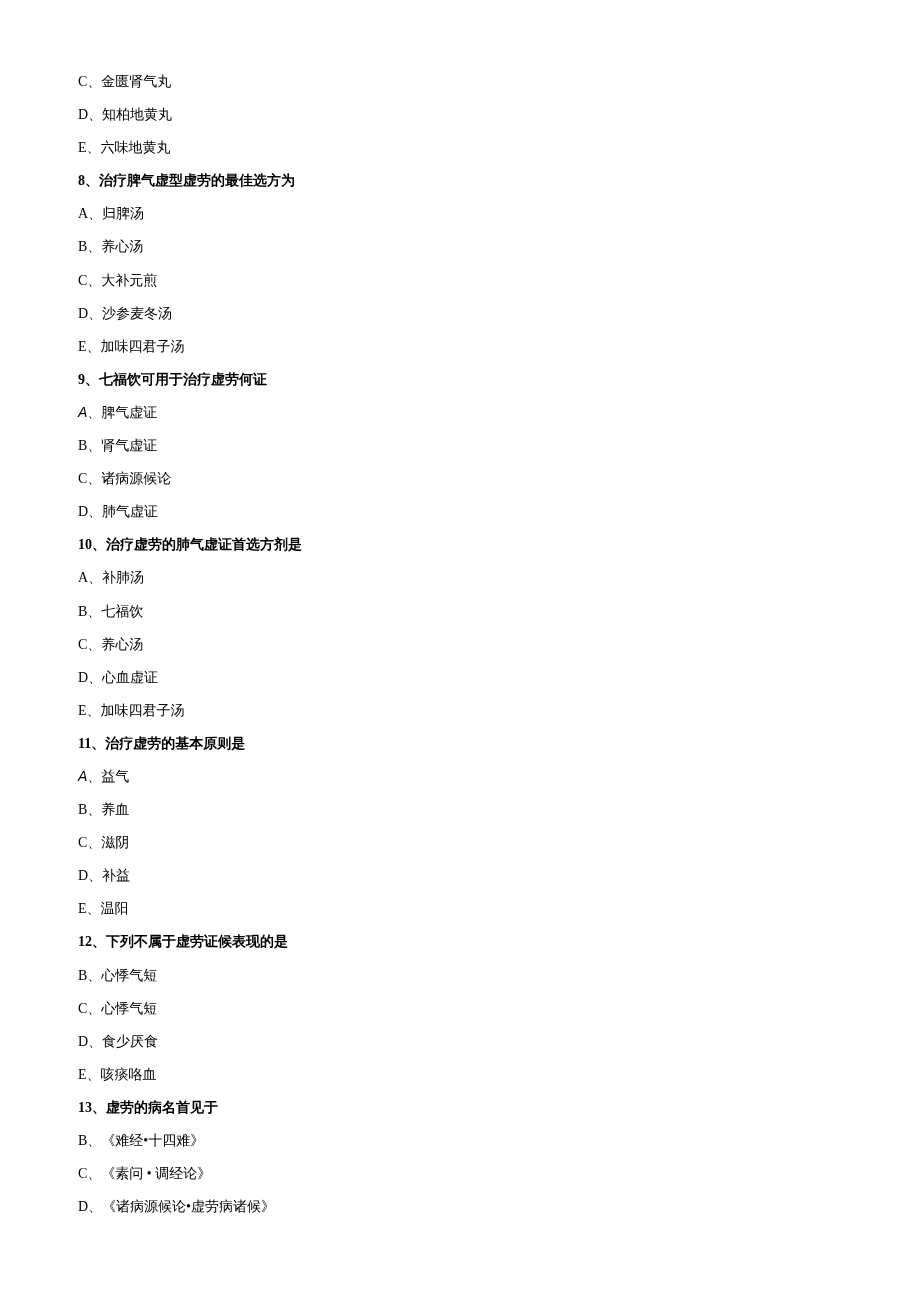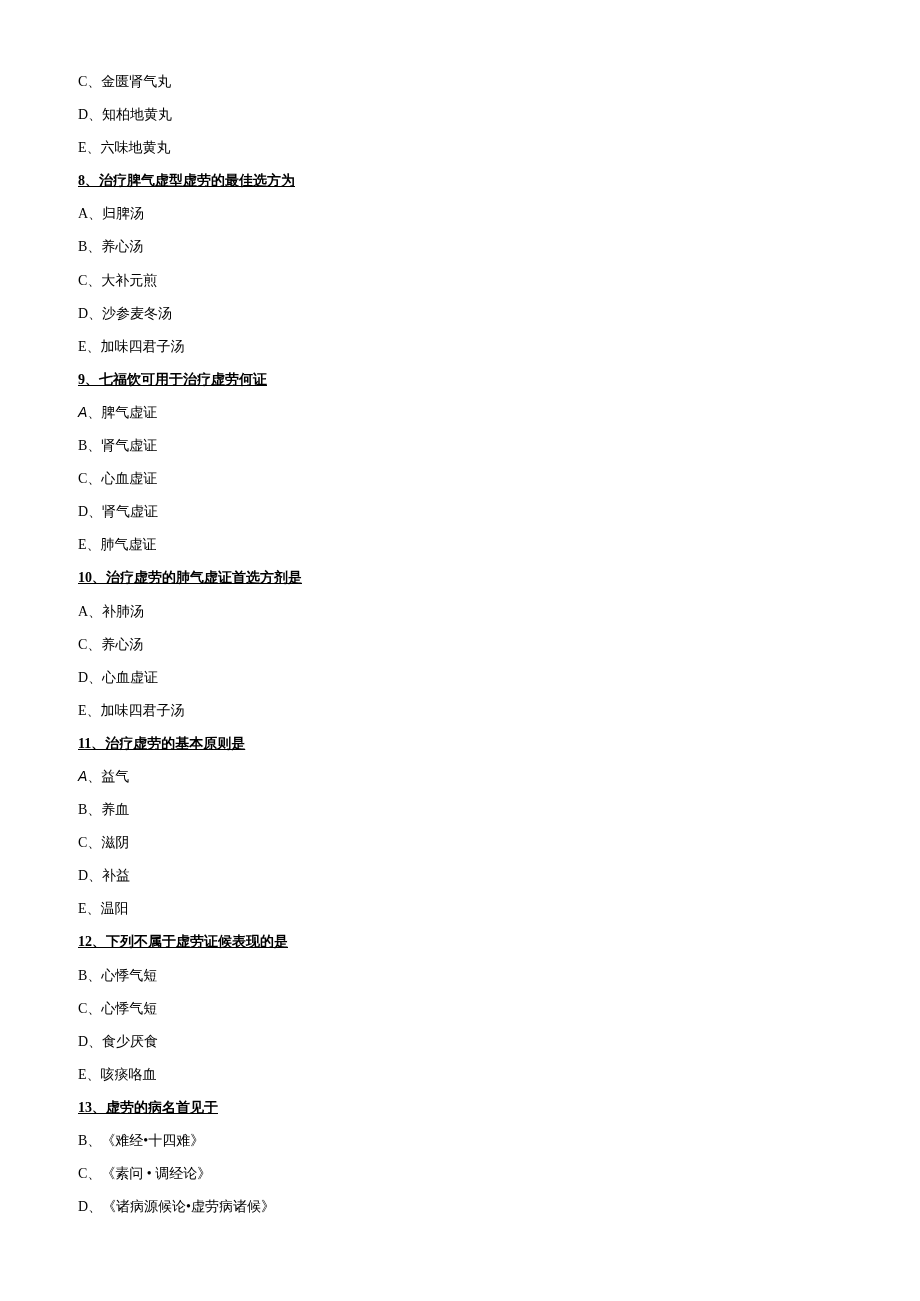--- a/index.html
+++ b/index.html
@@ -16,21 +16,20 @@
     min-height: 1301px;
     box-sizing: border-box;
     padding: 72px 78px 20px 78px;
   }
   .line {
     margin: 0 0 13.5px 0;
     white-space: pre-wrap;
   }
   .bold {
     font-weight: bold;
-    text-decoration: underline;
   }
   .ital {
     font-style: italic;
     font-family: Arial, sans-serif;
   }
 </style>
 </head>
 <body>
 
 <div class="page" id="page">
@@ -39,25 +38,25 @@
     <p class="line">E、六味地黄丸</p>
     <p class="line bold">8、治疗脾气虚型虚劳的最佳选方为</p>
     <p class="line">A、归脾汤</p>
     <p class="line">B、养心汤</p>
     <p class="line">C、大补元煎</p>
     <p class="line">D、沙参麦冬汤</p>
     <p class="line">E、加味四君子汤</p>
     <p class="line bold">9、七福饮可用于治疗虚劳何证</p>
     <p class="line"><span class="ital">A</span><span>、脾气虚证</span></p>
     <p class="line">B、肾气虚证</p>
-    <p class="line">C、心血虚证</p>
-    <p class="line">D、肾气虚证</p>
-    <p class="line">E、肺气虚证</p>
+    <p class="line">C、诸病源候论</p>
+    <p class="line">D、肺气虚证</p>
     <p class="line bold">10、治疗虚劳的肺气虚证首选方剂是</p>
     <p class="line">A、补肺汤</p>
+    <p class="line">B、七福饮</p>
     <p class="line">C、养心汤</p>
     <p class="line">D、心血虚证</p>
     <p class="line">E、加味四君子汤</p>
     <p class="line bold">11、治疗虚劳的基本原则是</p>
     <p class="line"><span class="ital">A</span><span>、益气</span></p>
     <p class="line">B、养血</p>
     <p class="line">C、滋阴</p>
     <p class="line">D、补益</p>
     <p class="line">E、温阳</p>
     <p class="line bold">12、下列不属于虚劳证候表现的是</p>

